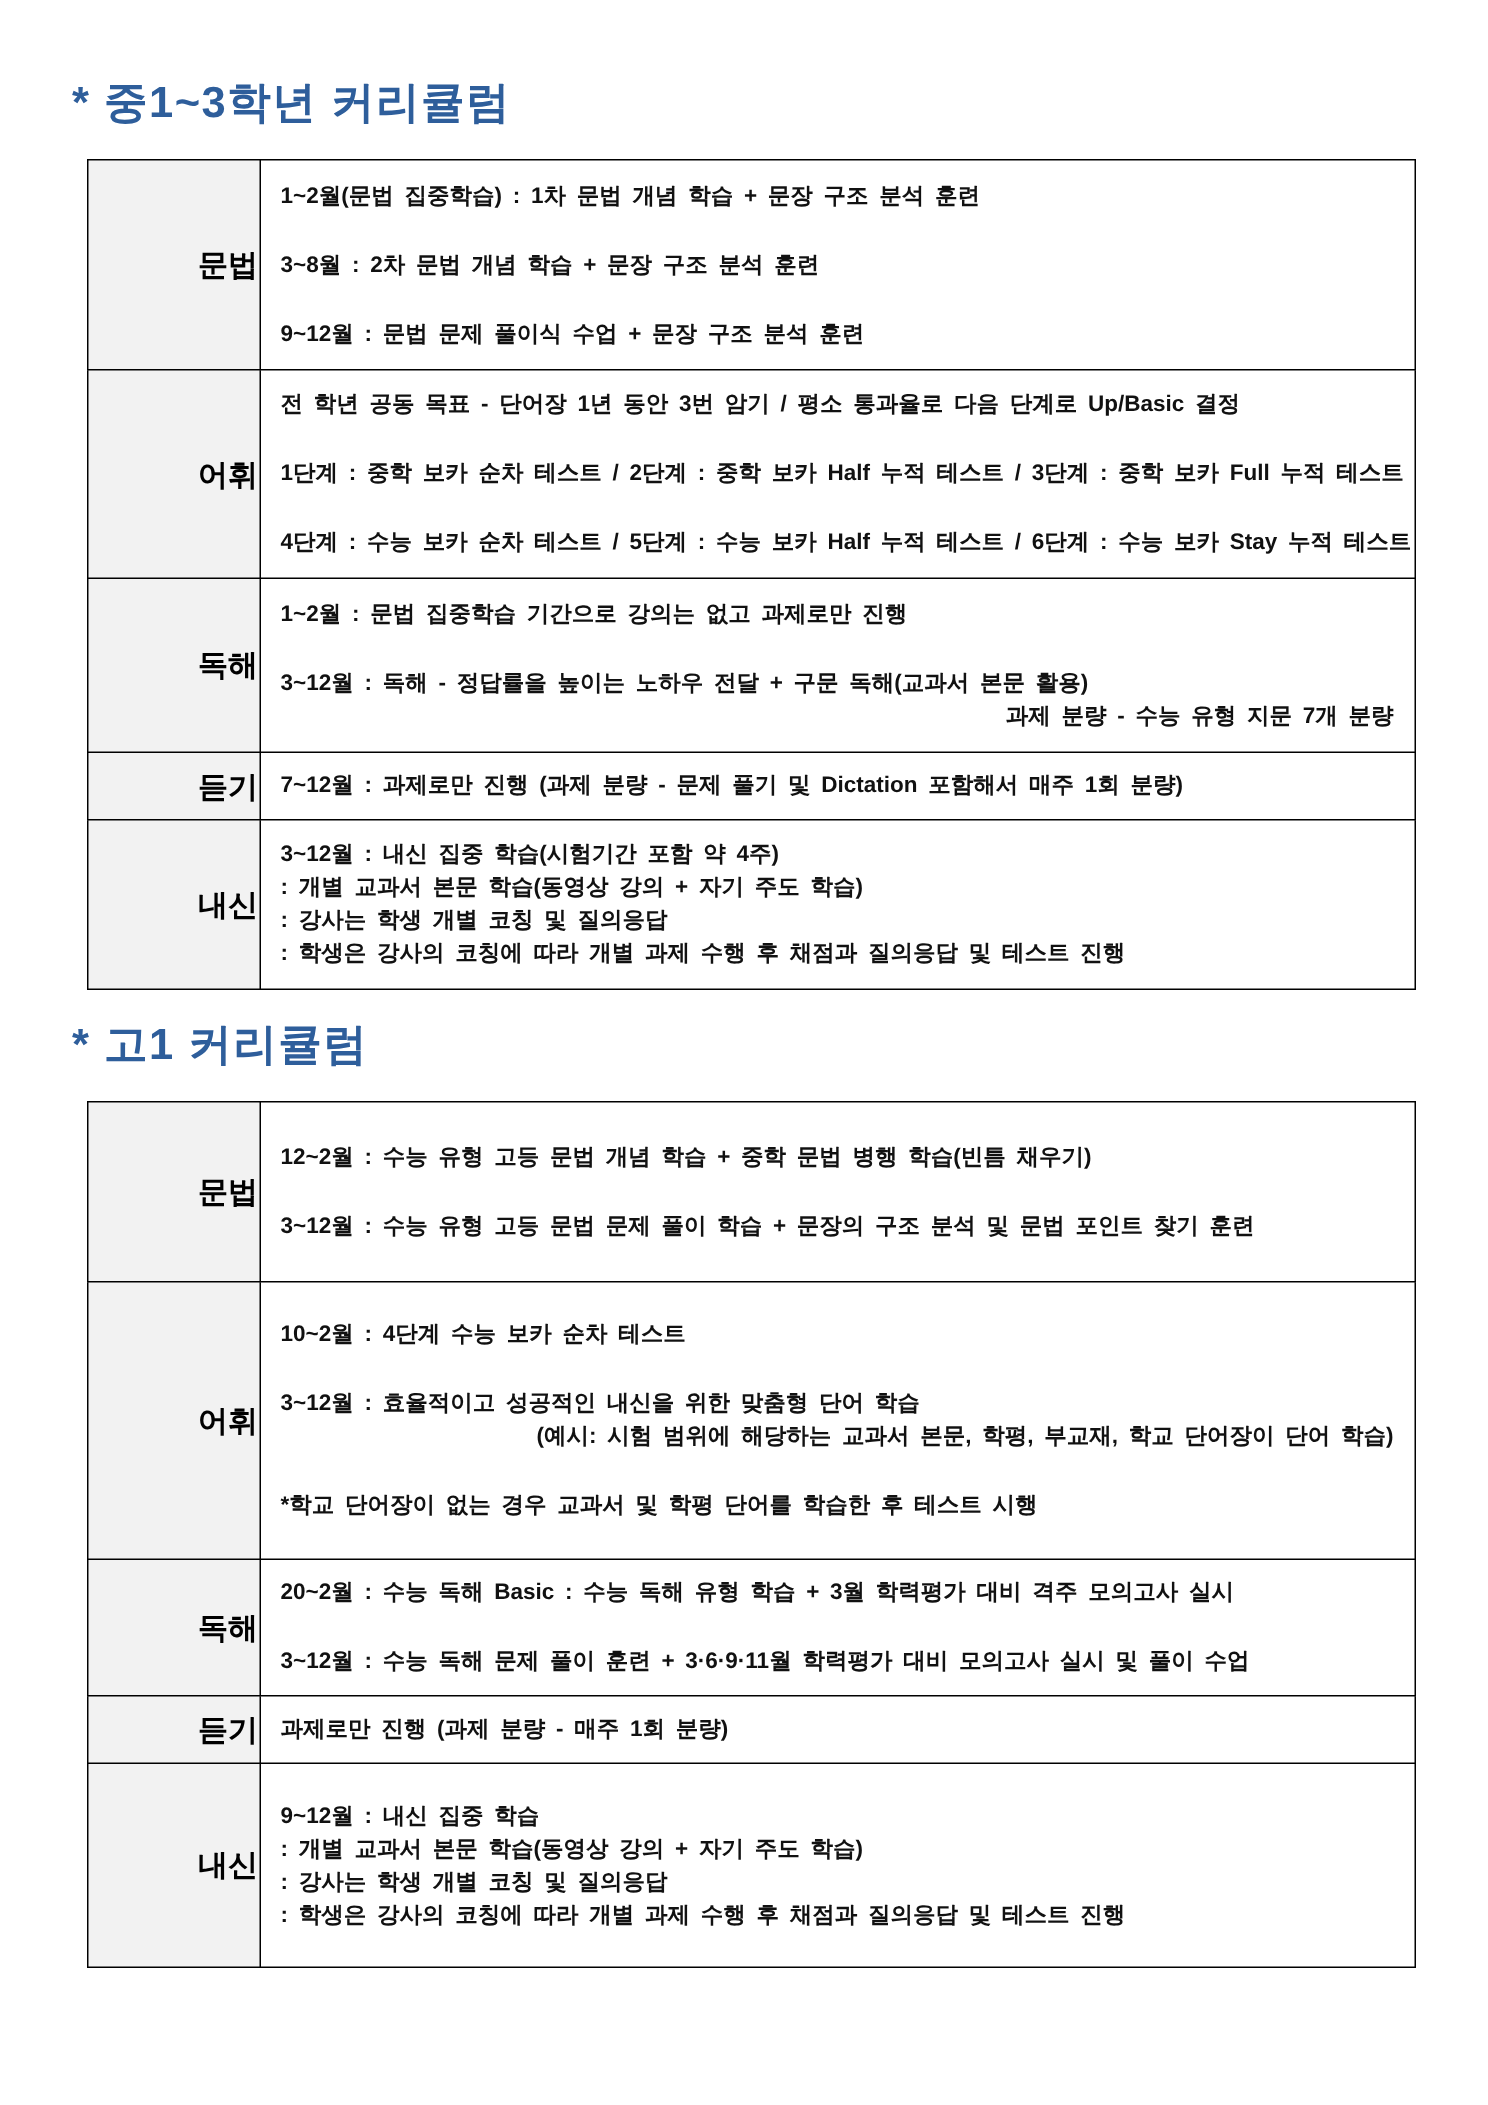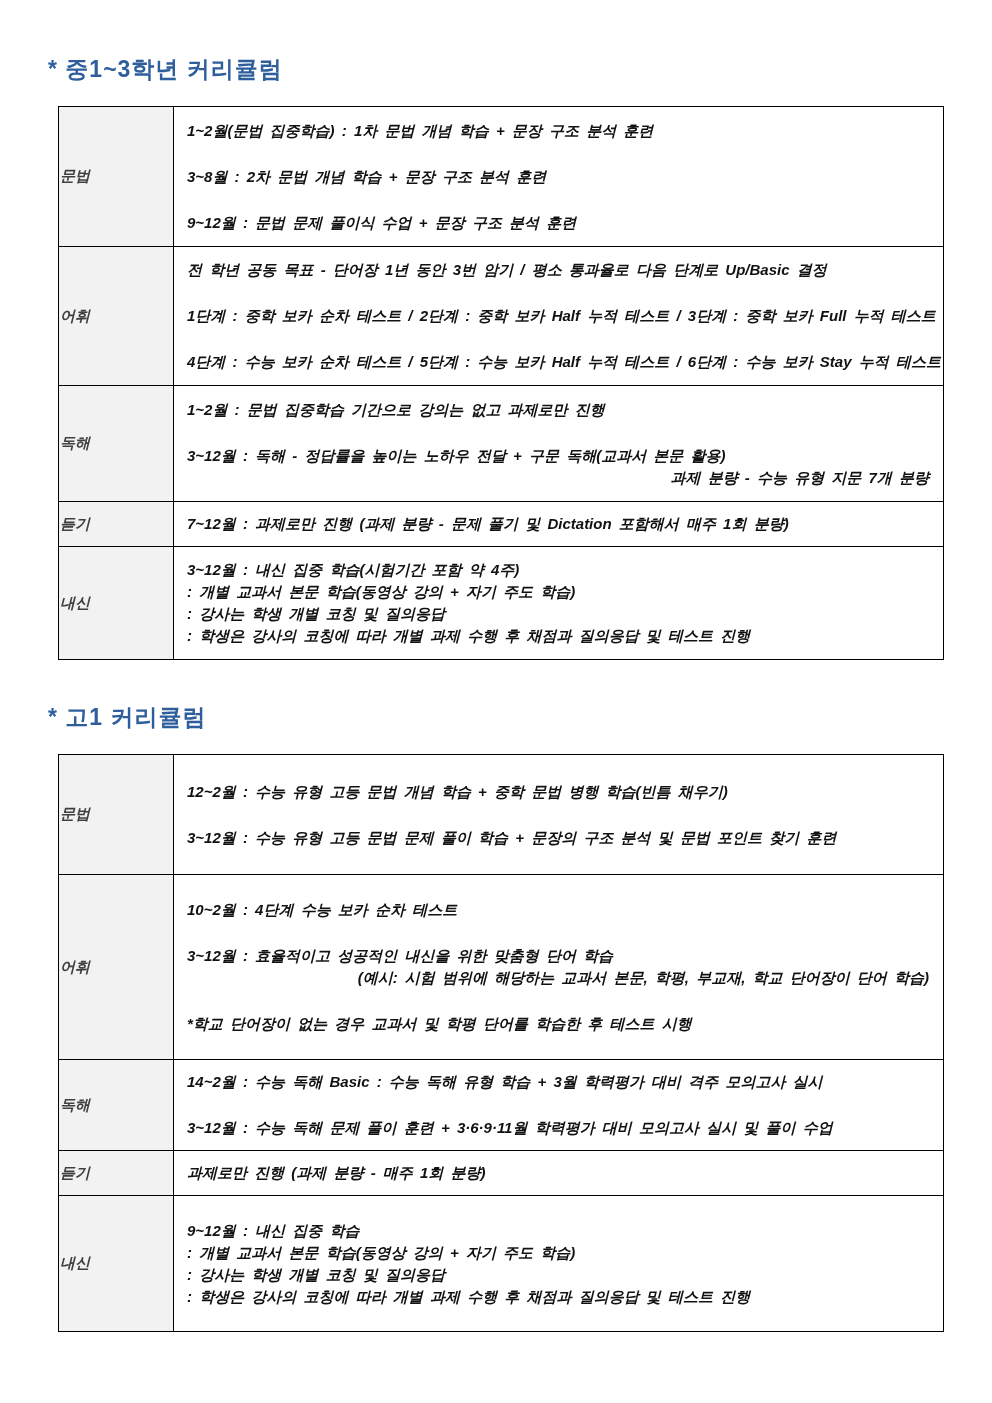--- a/index.html
+++ b/index.html
@@ -13,46 +13,45 @@
     height: 1403px;
     background: #ffffff;
     box-sizing: border-box;
     padding: 52px 48px 0 48px;
     font-family: "Liberation Sans", sans-serif;
     color: #1a1a1a;
     overflow: hidden;
   }
   .sec-title {
     margin: 0 0 20px 0;
-    font-size: 23px;
+    font-size: 29px;
     line-height: 34px;
     font-weight: 800;
     color: #2e5e9b;
     letter-spacing: 1px;
   }
   section { display: block; }
-  section + section { margin-top: 40px; }
+  section + section { margin-top: 20px; }
   table.curriculum {
     border-collapse: collapse;
     table-layout: fixed;
     width: 886px;
     margin-left: 10px;
   }
   table.curriculum td {
     border: 1.5px solid #000000;
     vertical-align: middle;
-    font-style: italic;
   }
   td.label-cell {
     width: 112px;
     background: #f2f2f2;
-    text-align: left;
-    font-size: 15px;
+    text-align: right;
+    font-size: 20px;
     font-weight: 700;
-    color: #404040;
+    color: #000000;
   }
   td.content-cell {
     padding: 11px 14px 11px 13px;
     font-size: 15px;
     font-weight: 700;
     color: #111111;
     word-spacing: 3px;
   }
   .para { margin: 0 0 24px 0; }
   .para:last-child { margin-bottom: 0; }
@@ -170,21 +169,21 @@
               </div>
               <div class="para">
                 <div class="line">*학교 단어장이 없는 경우 교과서 및 학평 단어를 학습한 후 테스트 시행</div>
               </div>
             </td>
           </tr>
           <tr>
             <td class="label-cell">독해</td>
             <td class="content-cell">
               <div class="para">
-                <div class="line">14~2월 : 수능 독해 Basic : 수능 독해 유형 학습 + 3월 학력평가 대비 격주 모의고사 실시</div>
+                <div class="line">20~2월 : 수능 독해 Basic : 수능 독해 유형 학습 + 3월 학력평가 대비 격주 모의고사 실시</div>
               </div>
               <div class="para">
                 <div class="line">3~12월 : 수능 독해 문제 풀이 훈련 + 3·6·9·11월 학력평가 대비 모의고사 실시 및 풀이 수업</div>
               </div>
             </td>
           </tr>
           <tr>
             <td class="label-cell">듣기</td>
             <td class="content-cell">
               <div class="para">

